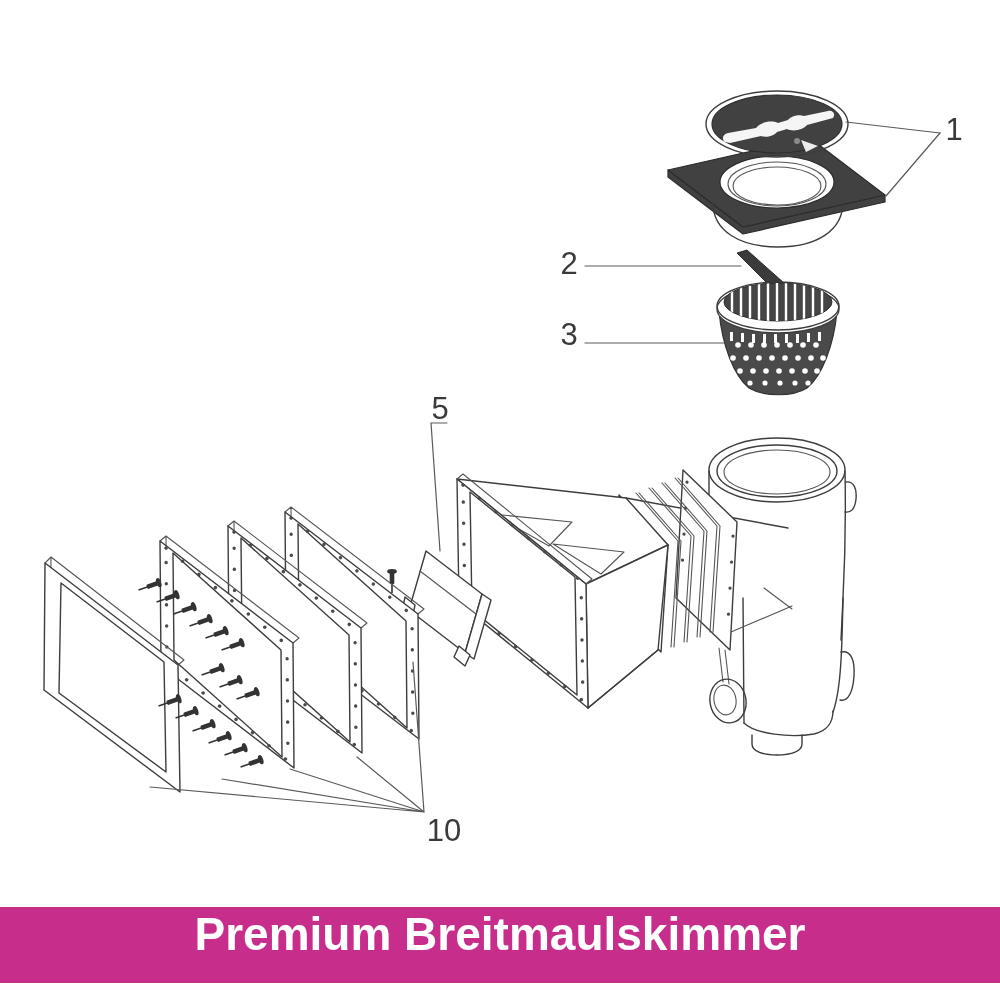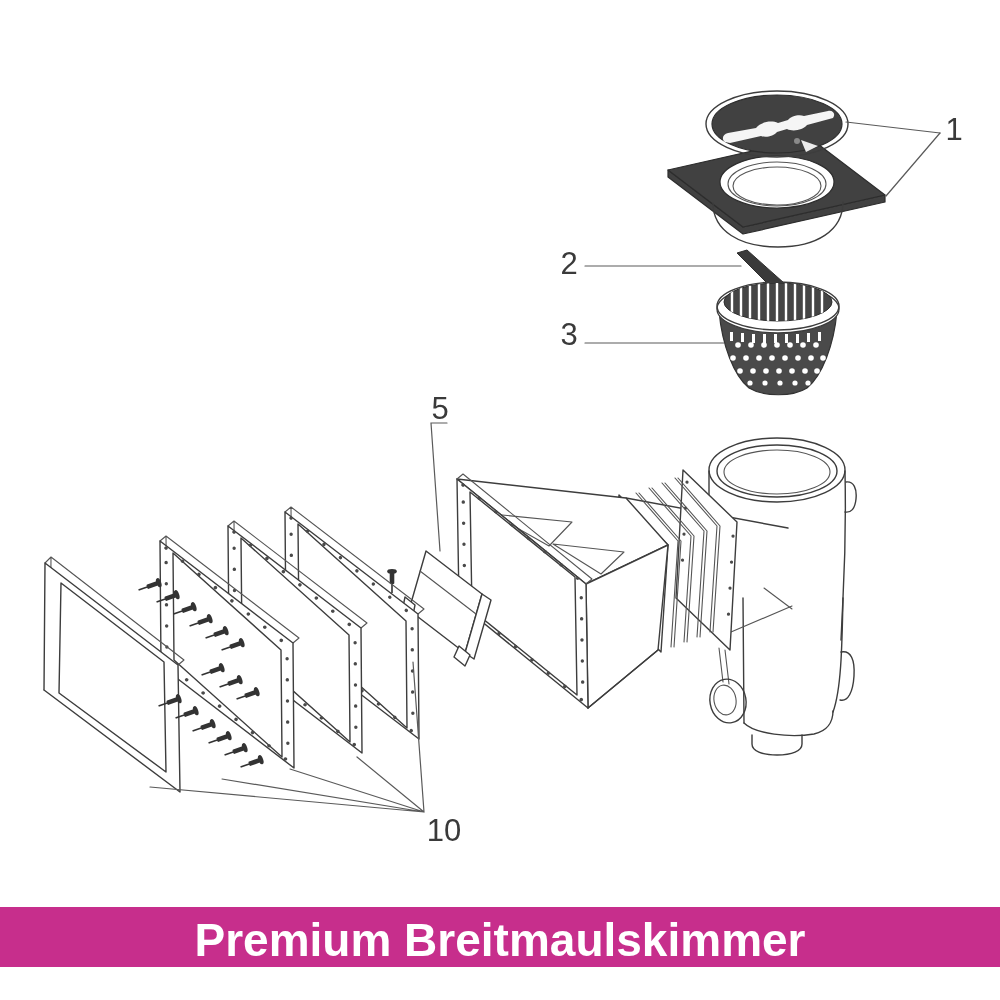--- a/index.html
+++ b/index.html
@@ -9,22 +9,22 @@
   
   .ln{fill:none;stroke:#3d3d3d;stroke-width:1.4;stroke-linejoin:round;stroke-linecap:round;}
   .lnthin{fill:none;stroke:#555;stroke-width:1.1;stroke-linejoin:round;stroke-linecap:round;}
   .wh{fill:#ffffff;stroke:#3d3d3d;stroke-width:1.4;stroke-linejoin:round;}
   .dk{fill:#414141;stroke:#2d2d2d;stroke-width:1.2;stroke-linejoin:round;}
   .dots{fill:none;stroke:#4a4a4a;stroke-width:3.4;stroke-linecap:round;stroke-dasharray:0.1 21;}
   .dots2{fill:none;stroke:#4a4a4a;stroke-width:3.2;stroke-linecap:round;stroke-dasharray:0.1 26;}
   .leader{fill:none;stroke:#5a5a5a;stroke-width:1.2;stroke-linecap:round;}
   .lbl{font-family:"Liberation Sans",sans-serif;font-size:31px;fill:#3a3a3a;text-anchor:middle;}
   .screwfill{fill:#333333;stroke:none;}
-  .banner{position:absolute;left:0;top:907px;width:1000px;height:60px;background:#C72E8C;
-          display:flex;align-items:flex-end;justify-content:center;}
+  .banner{position:absolute;left:0;top:907px;width:1000px;height:76px;background:#C72E8C;
+          display:flex;align-items:flex-start;justify-content:center;}
   .banner span{color:#ffffff;font-weight:700;font-size:46px;letter-spacing:0px;}
 </style>
 </head>
 <body>
 
 <div class="card">
 
   <svg class="diagram-svg" width="1000" height="907" viewBox="0 0 1000 907" aria-label="exploded view drawing">
 
     <defs>

